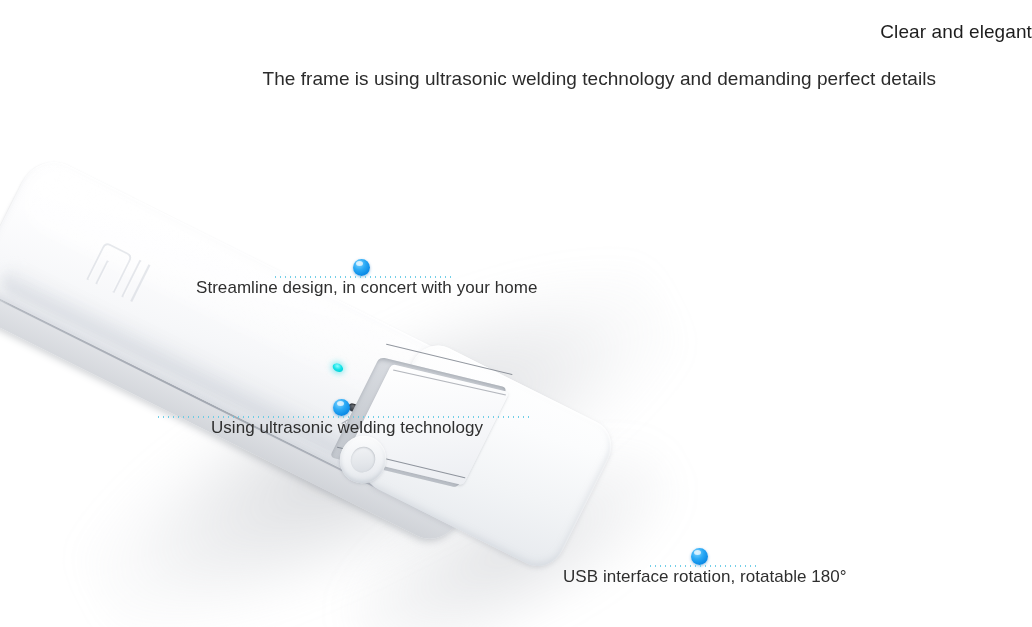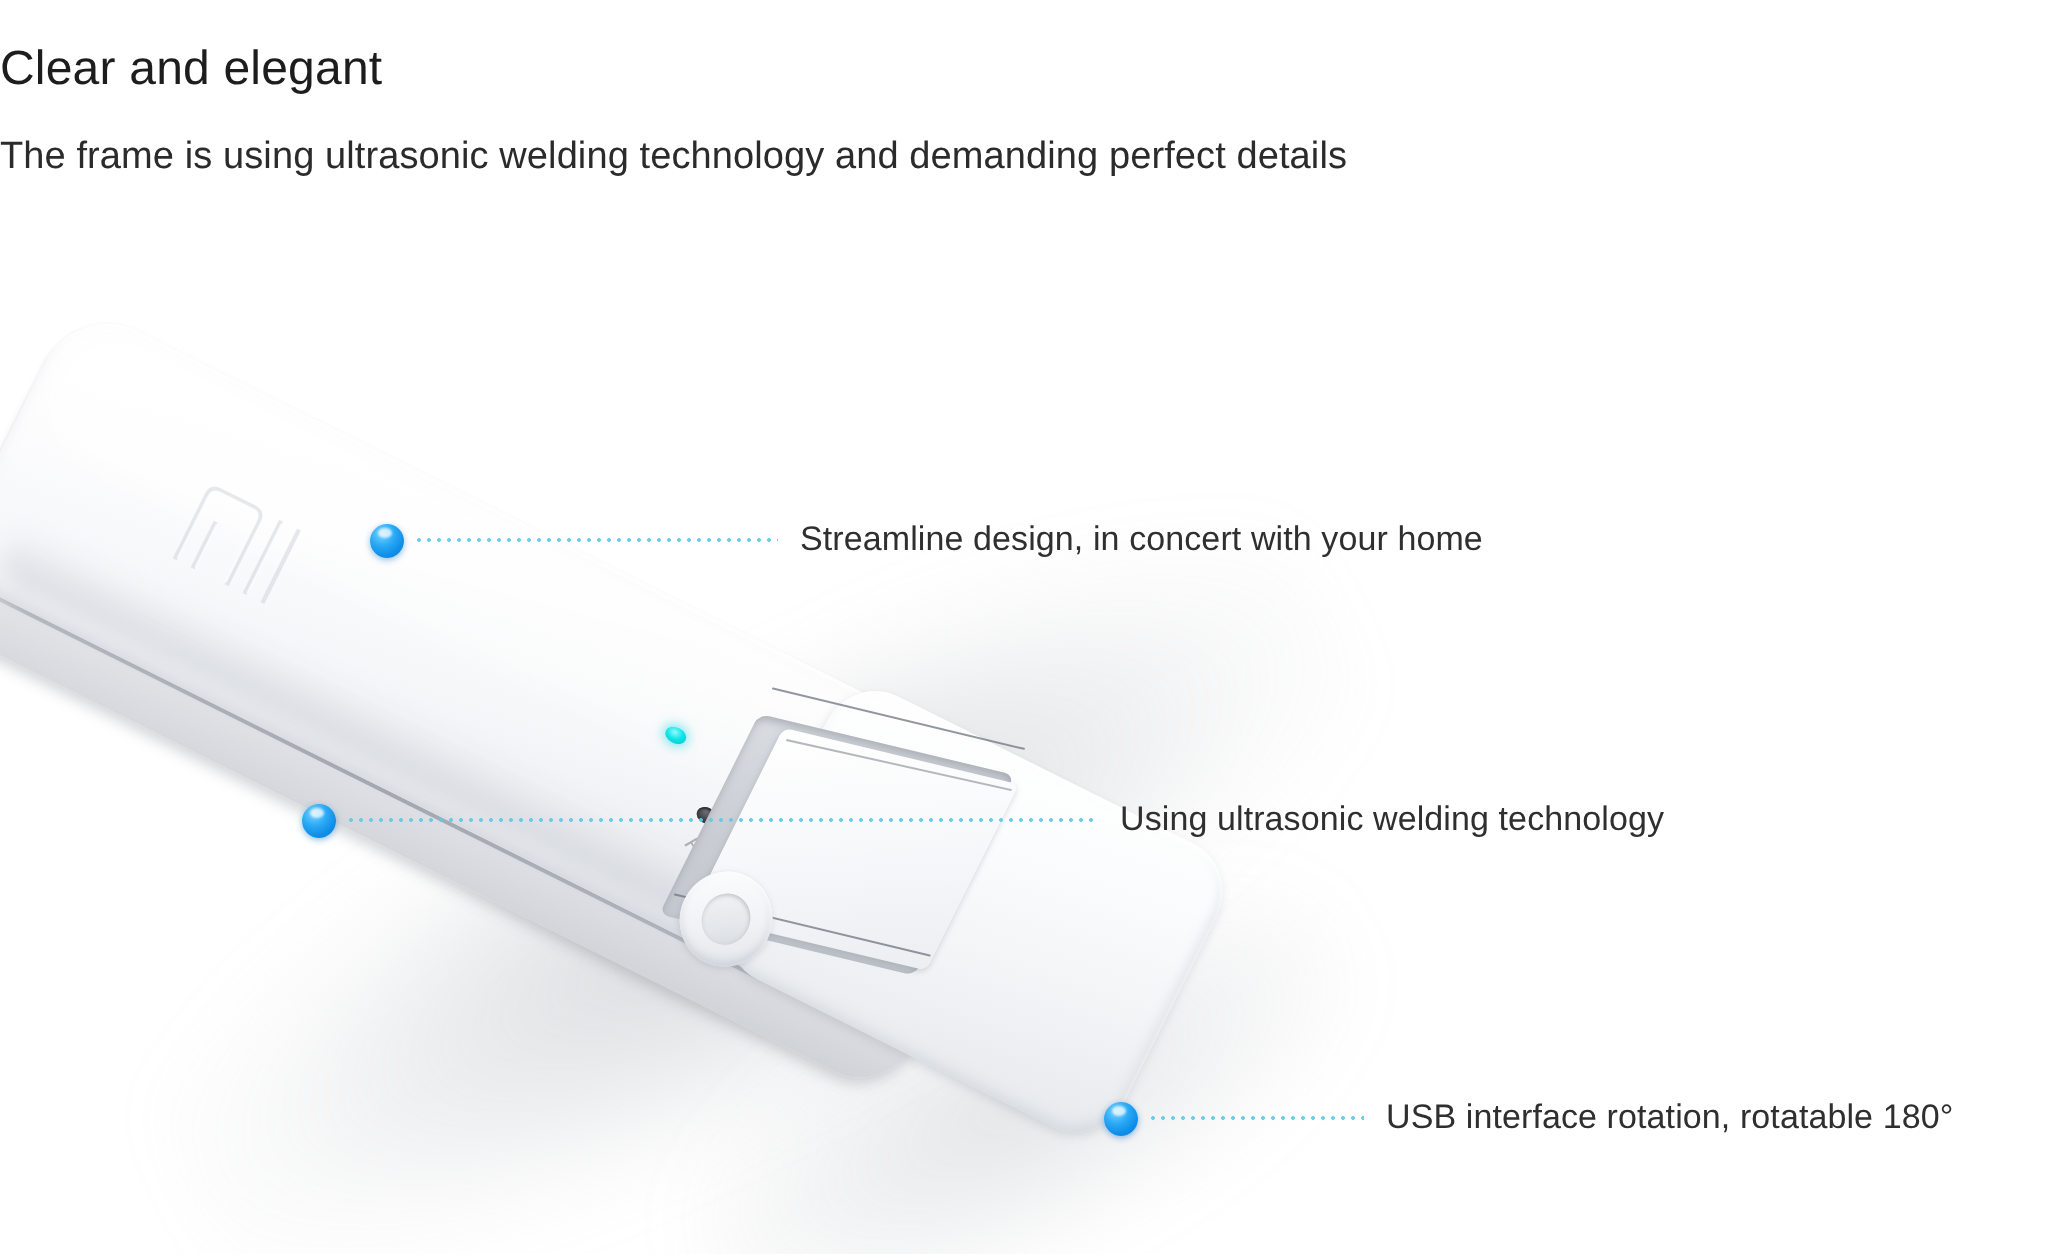--- a/index.html
+++ b/index.html
@@ -20,33 +20,33 @@
     background: #ffffff;
     overflow: hidden;
   }
 
   
   .page-title {
     position: absolute;
     left: 0;
     top: 2px;
     width: 1032px;
-    text-align: left;
-    font-size: 24px;
+    text-align: right;
+    font-size: 19px;
     font-weight: 300;
     color: #1d1d1d;
     letter-spacing: 0.1px;
     line-height: 34px;
   }
   .page-subtitle {
     position: absolute;
     left: 0;
     top: 50px;
     width: 936px;
-    text-align: left;
+    text-align: right;
     font-size: 19px;
     font-weight: 400;
     color: #2b2b2b;
     letter-spacing: 0.05px;
     line-height: 26px;
     margin-top: 16px;
   }
 
   
   #product-scene {
@@ -330,20 +330,21 @@
     height: 1px;
     border-radius: 1px;
   }
 
   
   .callout {
     position: absolute;
     display: flex;
     align-items: center;
     height: 22px;
+    flex-direction: column;
   }
   .callout-dot {
     position: relative;
     width: 17px;
     height: 17px;
     border-radius: 50%;
     flex: 0 0 auto;
     background: radial-gradient(circle at 36% 28%,
                 #7fd4ff 0%,
                 #2aa9f5 38%,

